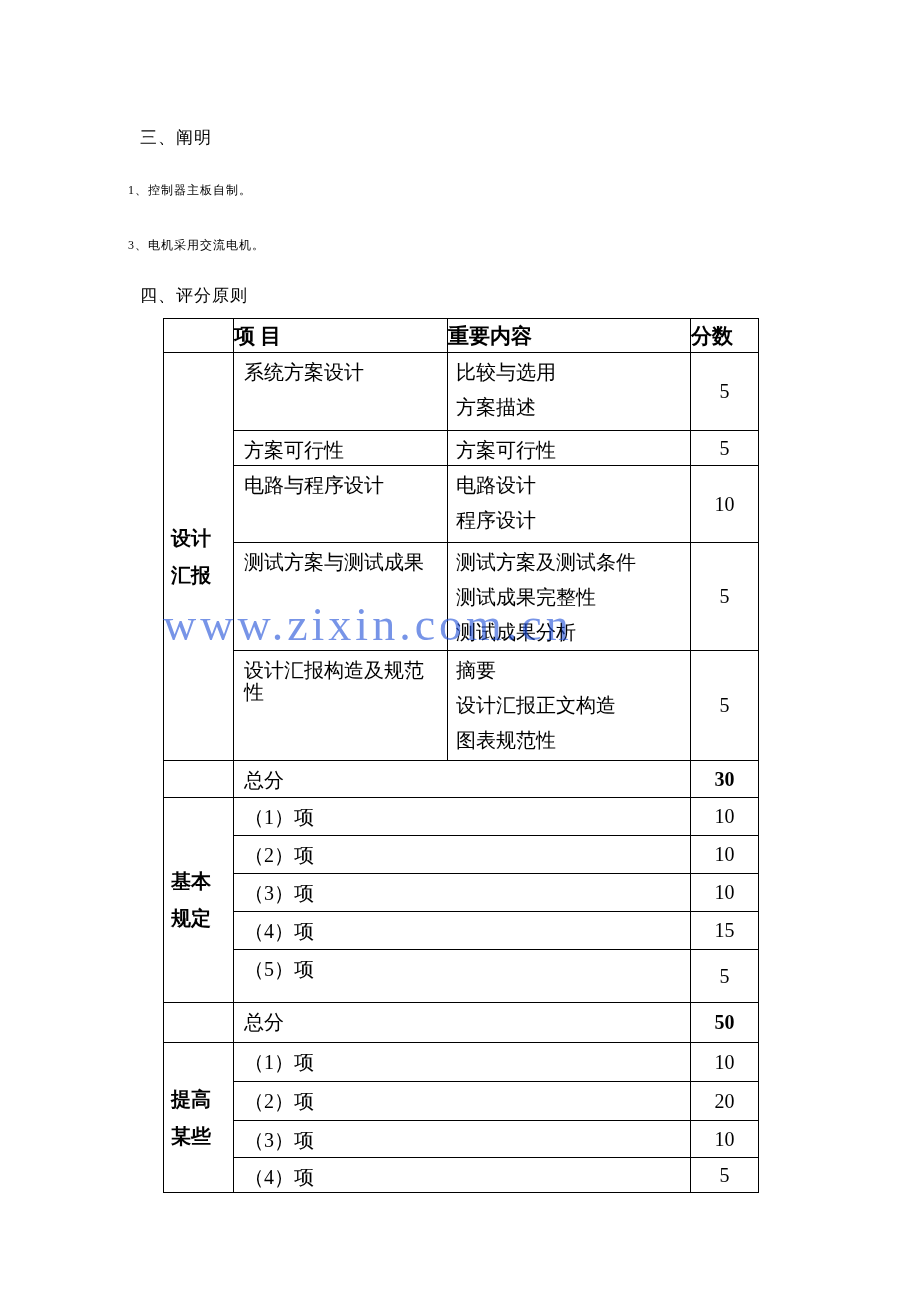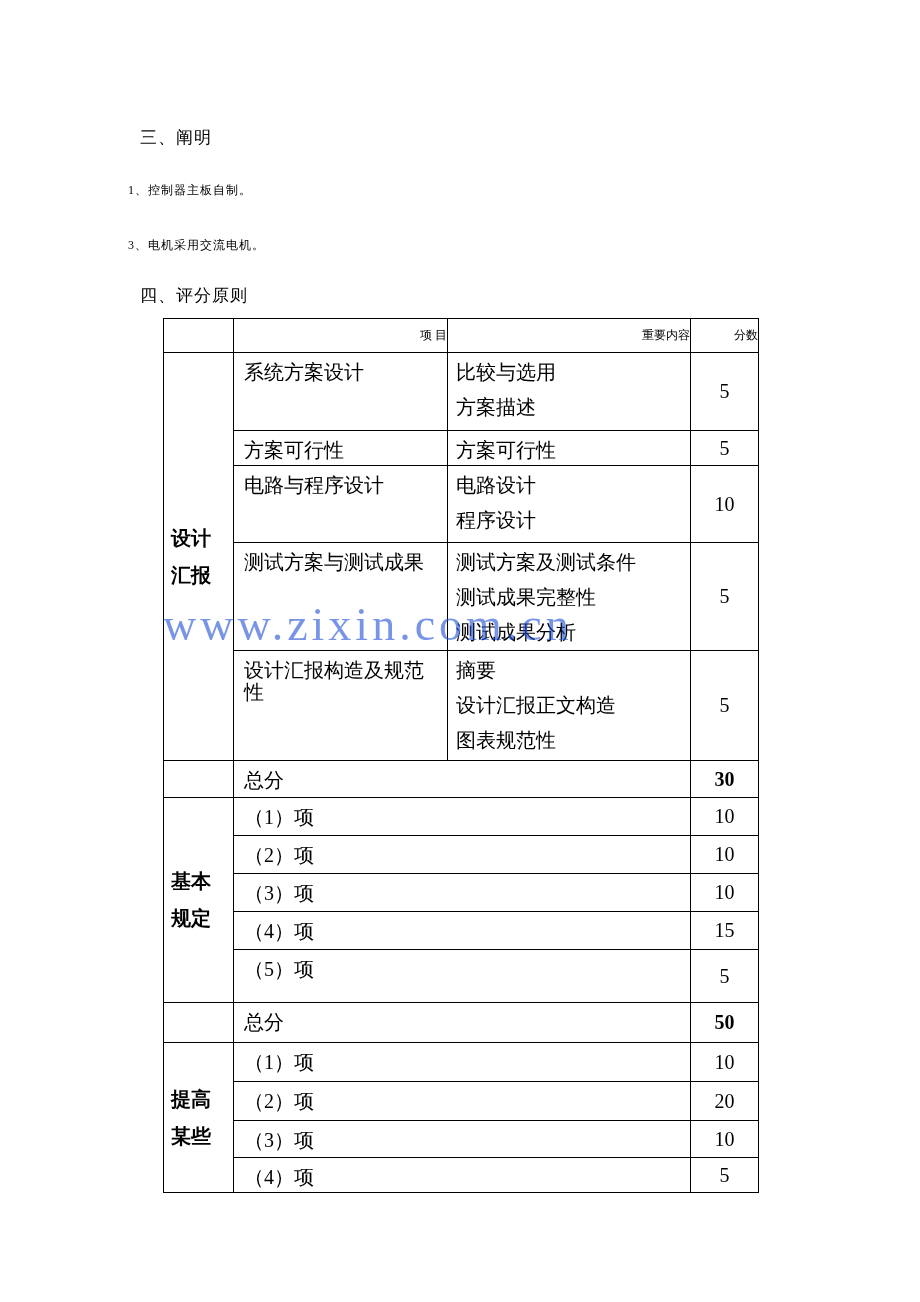--- a/index.html
+++ b/index.html
@@ -34,23 +34,23 @@
     width: 595px;
     border-collapse: collapse;
     table-layout: fixed;
   }
   #score-table td, #score-table th {
     border: 1px solid #000;
     font-size: 20px;
     overflow: hidden;
   }
   #score-table th {
-    font-weight: normal;
-    text-align: right;
-    font-size: 12px;
+    font-weight: bold;
+    text-align: left;
+    font-size: 21px;
   }
   .corner { border: 1px solid #000; }
   .group-label {
     vertical-align: middle;
     text-align: left;
     padding-left: 7px;
     font-weight: bold;
     line-height: 37px;
     margin-left: 48px;
   }

